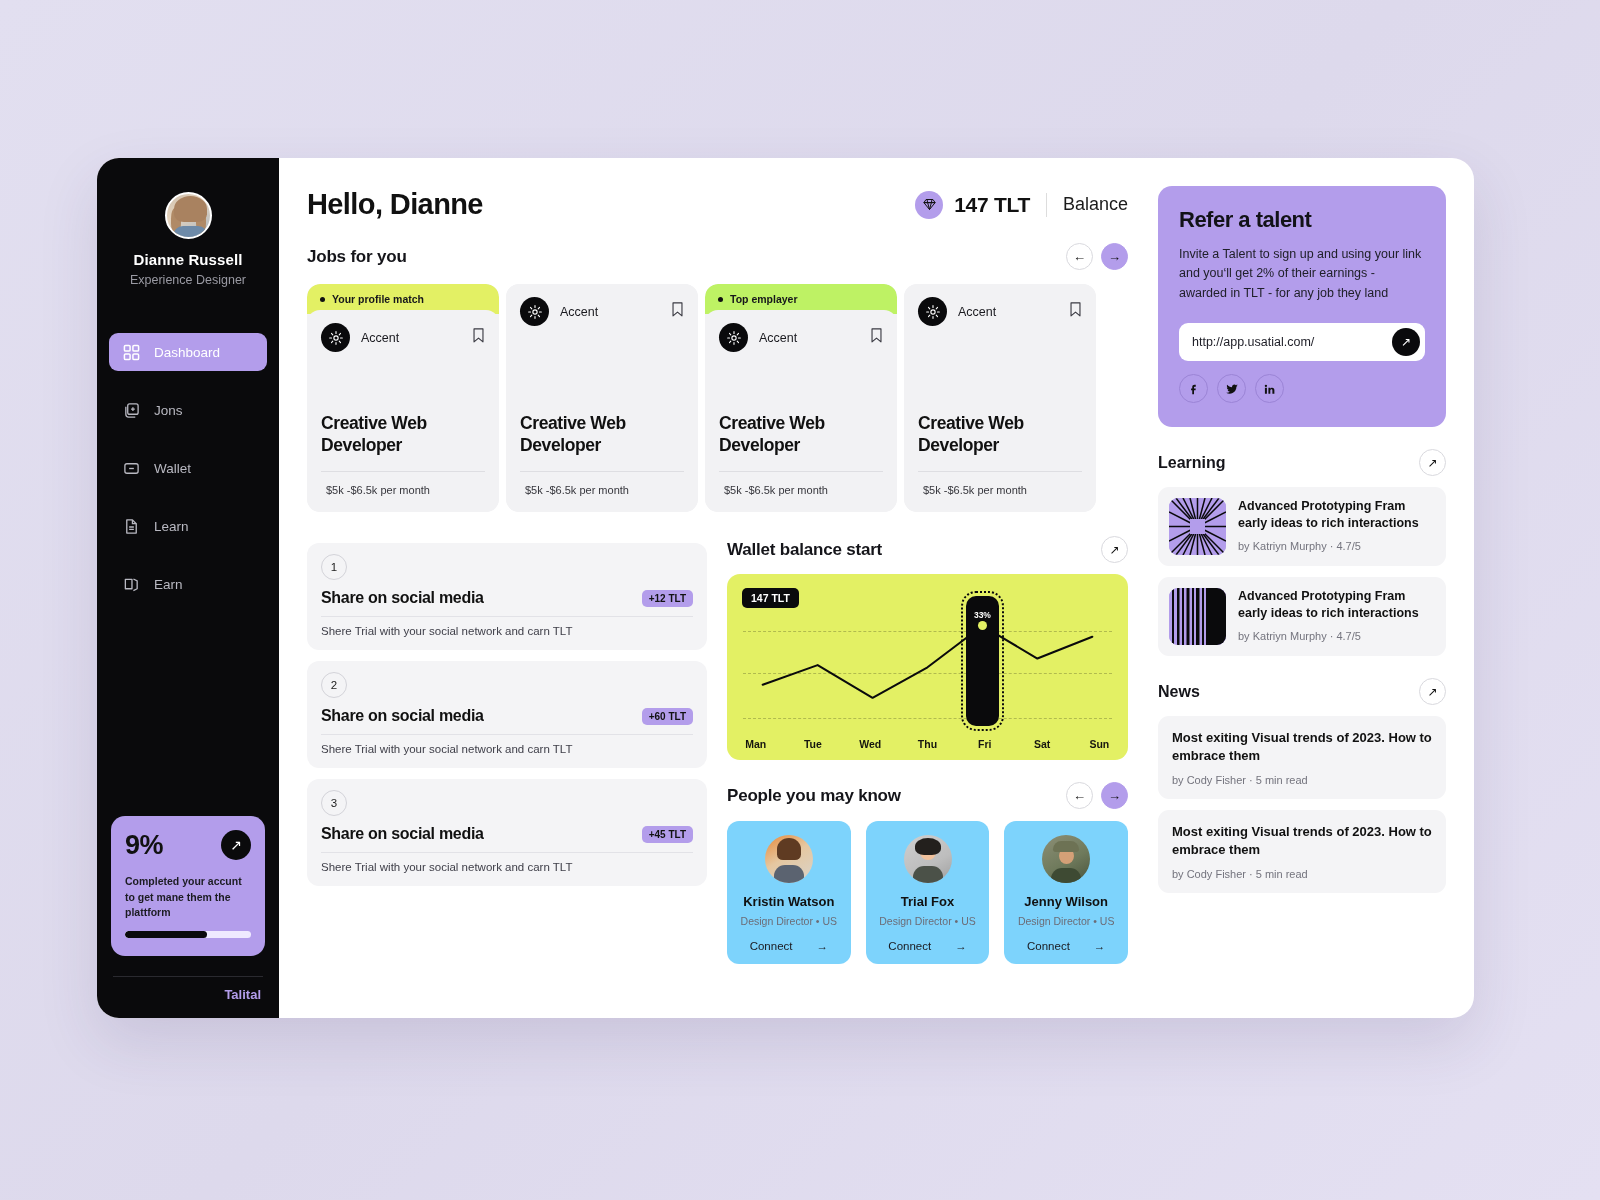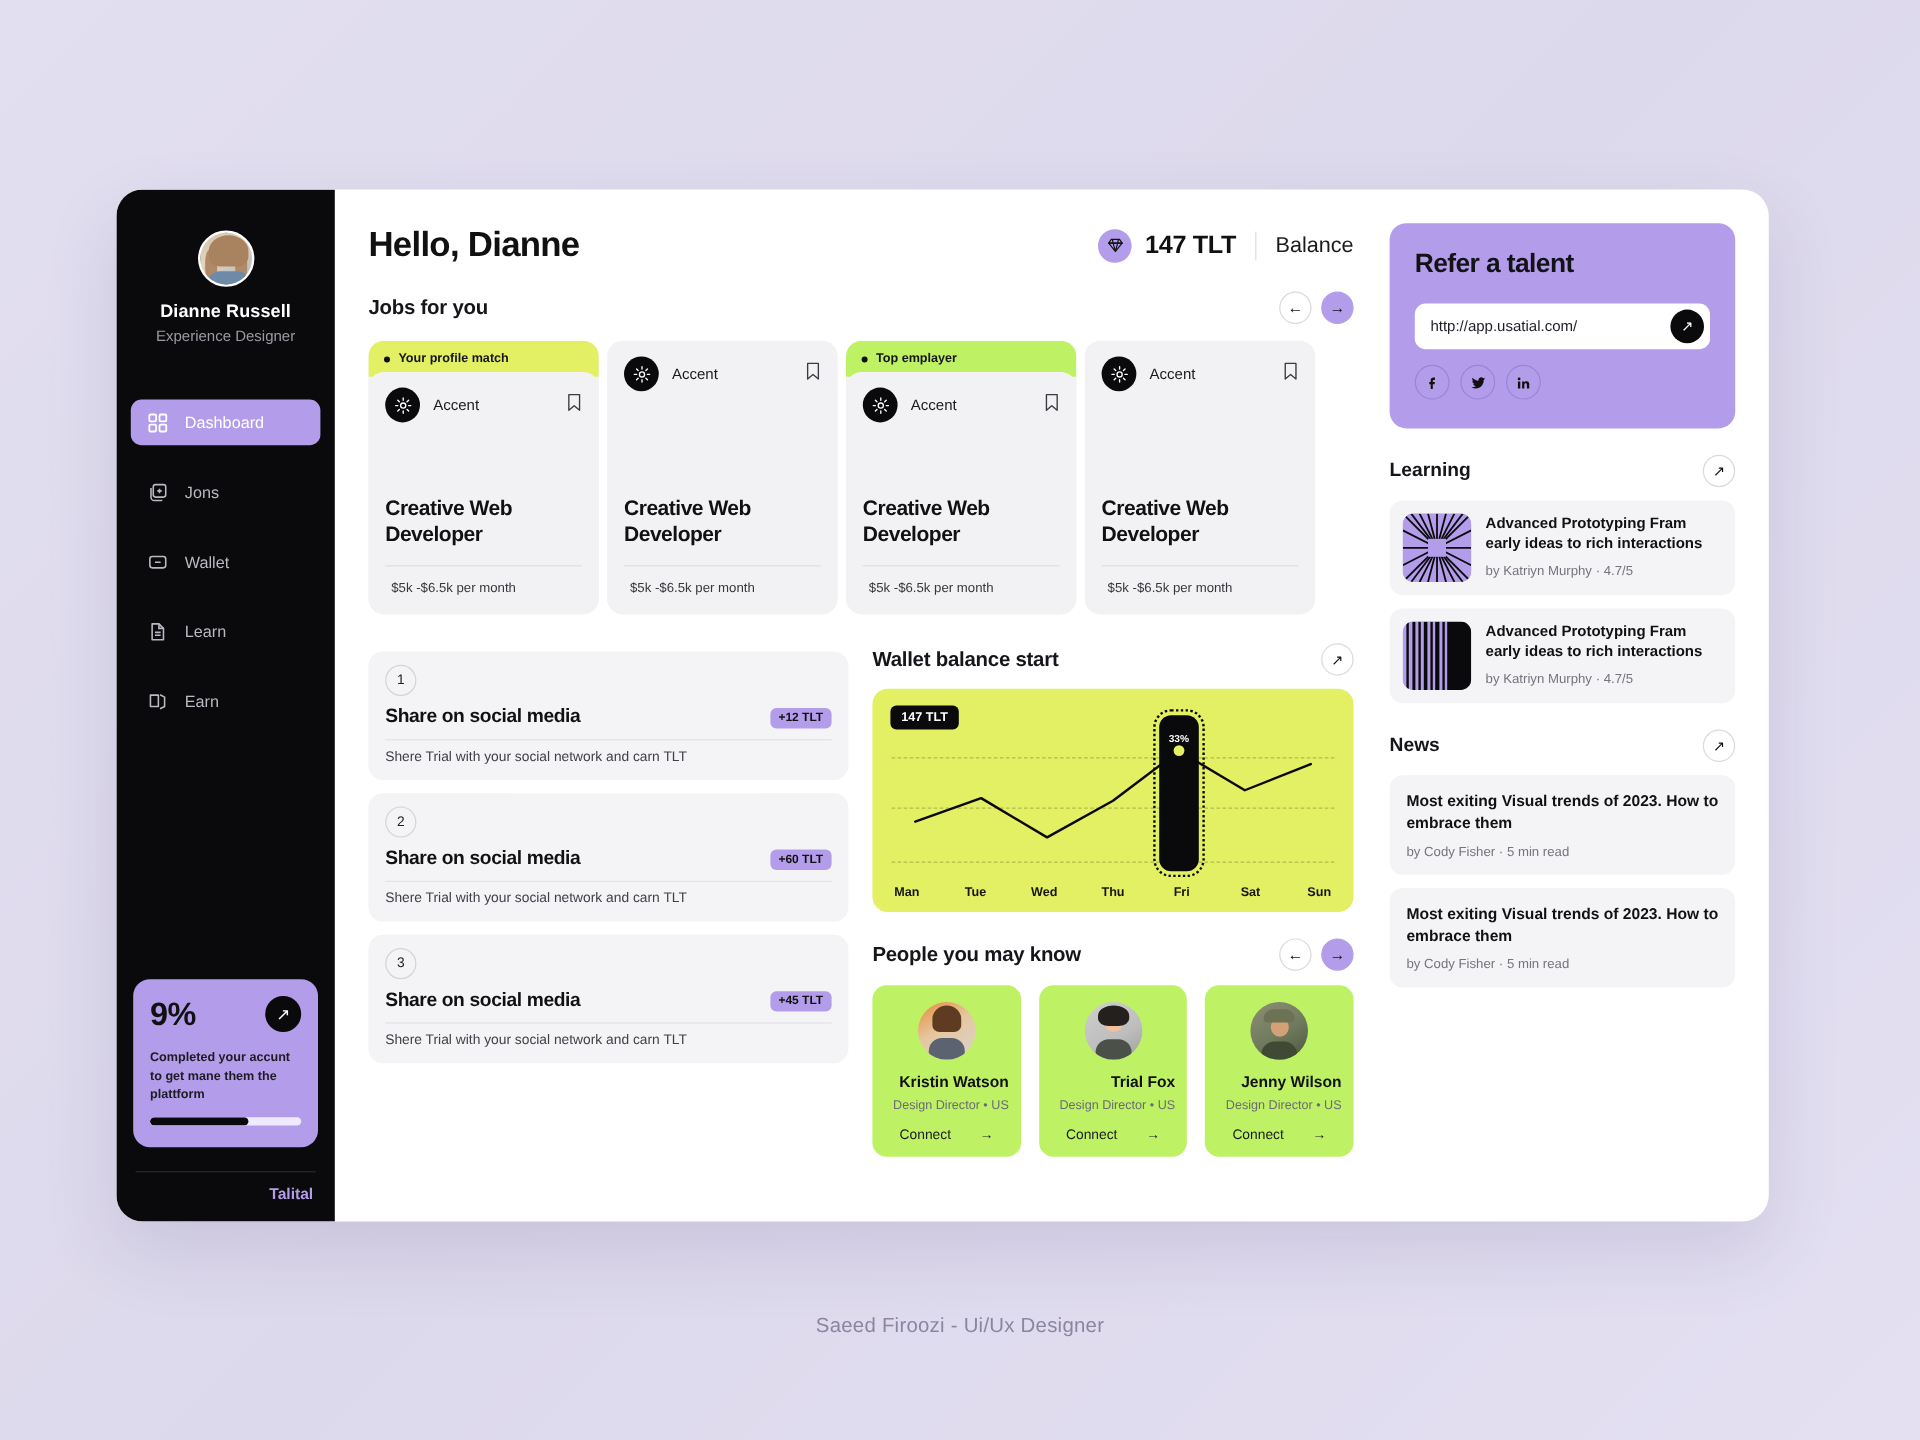--- a/index.html
+++ b/index.html
@@ -125,21 +125,21 @@
   .chip { position:absolute; left:15px; top:14px; background:#0a0a0c; color:#fff; font-size:10.5px; font-weight:700; padding:4px 9px; border-radius:5px;}
   .glines { position:absolute; left:16px; right:16px; top:0; bottom:0;}
   .glines i { position:absolute; left:0; right:0; height:0; border-top:1px dashed rgba(0,0,0,.22);}
   .xaxis { position:absolute; left:0; right:0; bottom:10px; display:flex;}
   .xaxis span { flex:1; text-align:center; font-size:10.5px; font-weight:700; color:#16160f;}
   .hi-col { position:absolute; width:33px; border-radius:10px; background:#0a0a0c; outline:2px dotted #0a0a0c; outline-offset:3px;}
   .hi-pct { position:absolute; color:#fff; font-size:8.5px; font-weight:700; text-align:center; width:33px;}
   .hi-dot { position:absolute; width:9px;height:9px;border-radius:50%;background:#e3f064;}
 
   .people-grid { display:flex; gap:15px; margin-top:12px;}
-  .person { flex:1; background:#bef264; border-radius:12px; padding:14px 10px 12px; text-align:right;}
+  .person { flex:1; background:#7dd3fc; border-radius:12px; padding:14px 10px 12px; text-align:center;}
   .pavatar { width:48px;height:48px;border-radius:50%;margin:0 auto; overflow:hidden; position:relative;}
   .pname { font-size:13px; font-weight:700; color:#111; margin-top:11px;}
   .prole { font-size:10.5px; color:#6c6c76; margin-top:6px;}
   .connect { font-size:11.5px; color:#1a1a20; margin-top:13px; display:flex; align-items:center; justify-content:center; gap:24px; cursor:pointer;}
 
   
   .rail { flex:0 0 330px; padding:28px 28px 0 14px; }
   .refer { background:#b39deb; border-radius:14px; padding:21px 21px 24px;}
   .refer-t { font-size:22px; font-weight:700; color:#121217; letter-spacing:-.5px;}
   .refer-p { font-size:12.5px; color:#20202a; line-height:1.55; margin-top:12px; font-weight:500;}
@@ -470,20 +470,21 @@
                 </div>
               </div>
             </div>
           </div>
         </div>
       </section>
 
       <aside class="rail">
         <div class="refer">
           <div class="refer-t">Refer a talent</div>
+          <div class="refer-p">Invite a Talent to sign up and using your link and you‘ll get 2% of their earnings - awarded in TLT - for any job they land</div>
           <div class="link-box">
             <span class="link-url">http://app.usatial.com/</span>
             <span class="link-go">↗</span>
           </div>
           <div class="socials">
             <span class="soc">
                 <svg viewBox="0 0 24 24" fill="currentColor">
                   <path d="M15 8h-2.2c-.4 0-.8.4-.8 1v2h3l-.4 3h-2.6v7H9v-7H7v-3h2V8.5C9 6 10.6 4.5 13 4.5h2V8z"></path>
                 </svg>
               </span>
@@ -573,14 +574,13 @@
           <div class="news-meta">by Cody Fisher   ·   5 min read</div>
         </div>
         <div class="news-item">
           <div class="news-tt">Most exiting Visual trends of 2023. How to embrace them</div>
           <div class="news-meta">by Cody Fisher   ·   5 min read</div>
         </div>
       </aside>
     </div>
   </div>
 
-  <div class="footer">Saeed Firoozi - Ui/Ux Designer</div>
 </div>
 
 </body></html>

